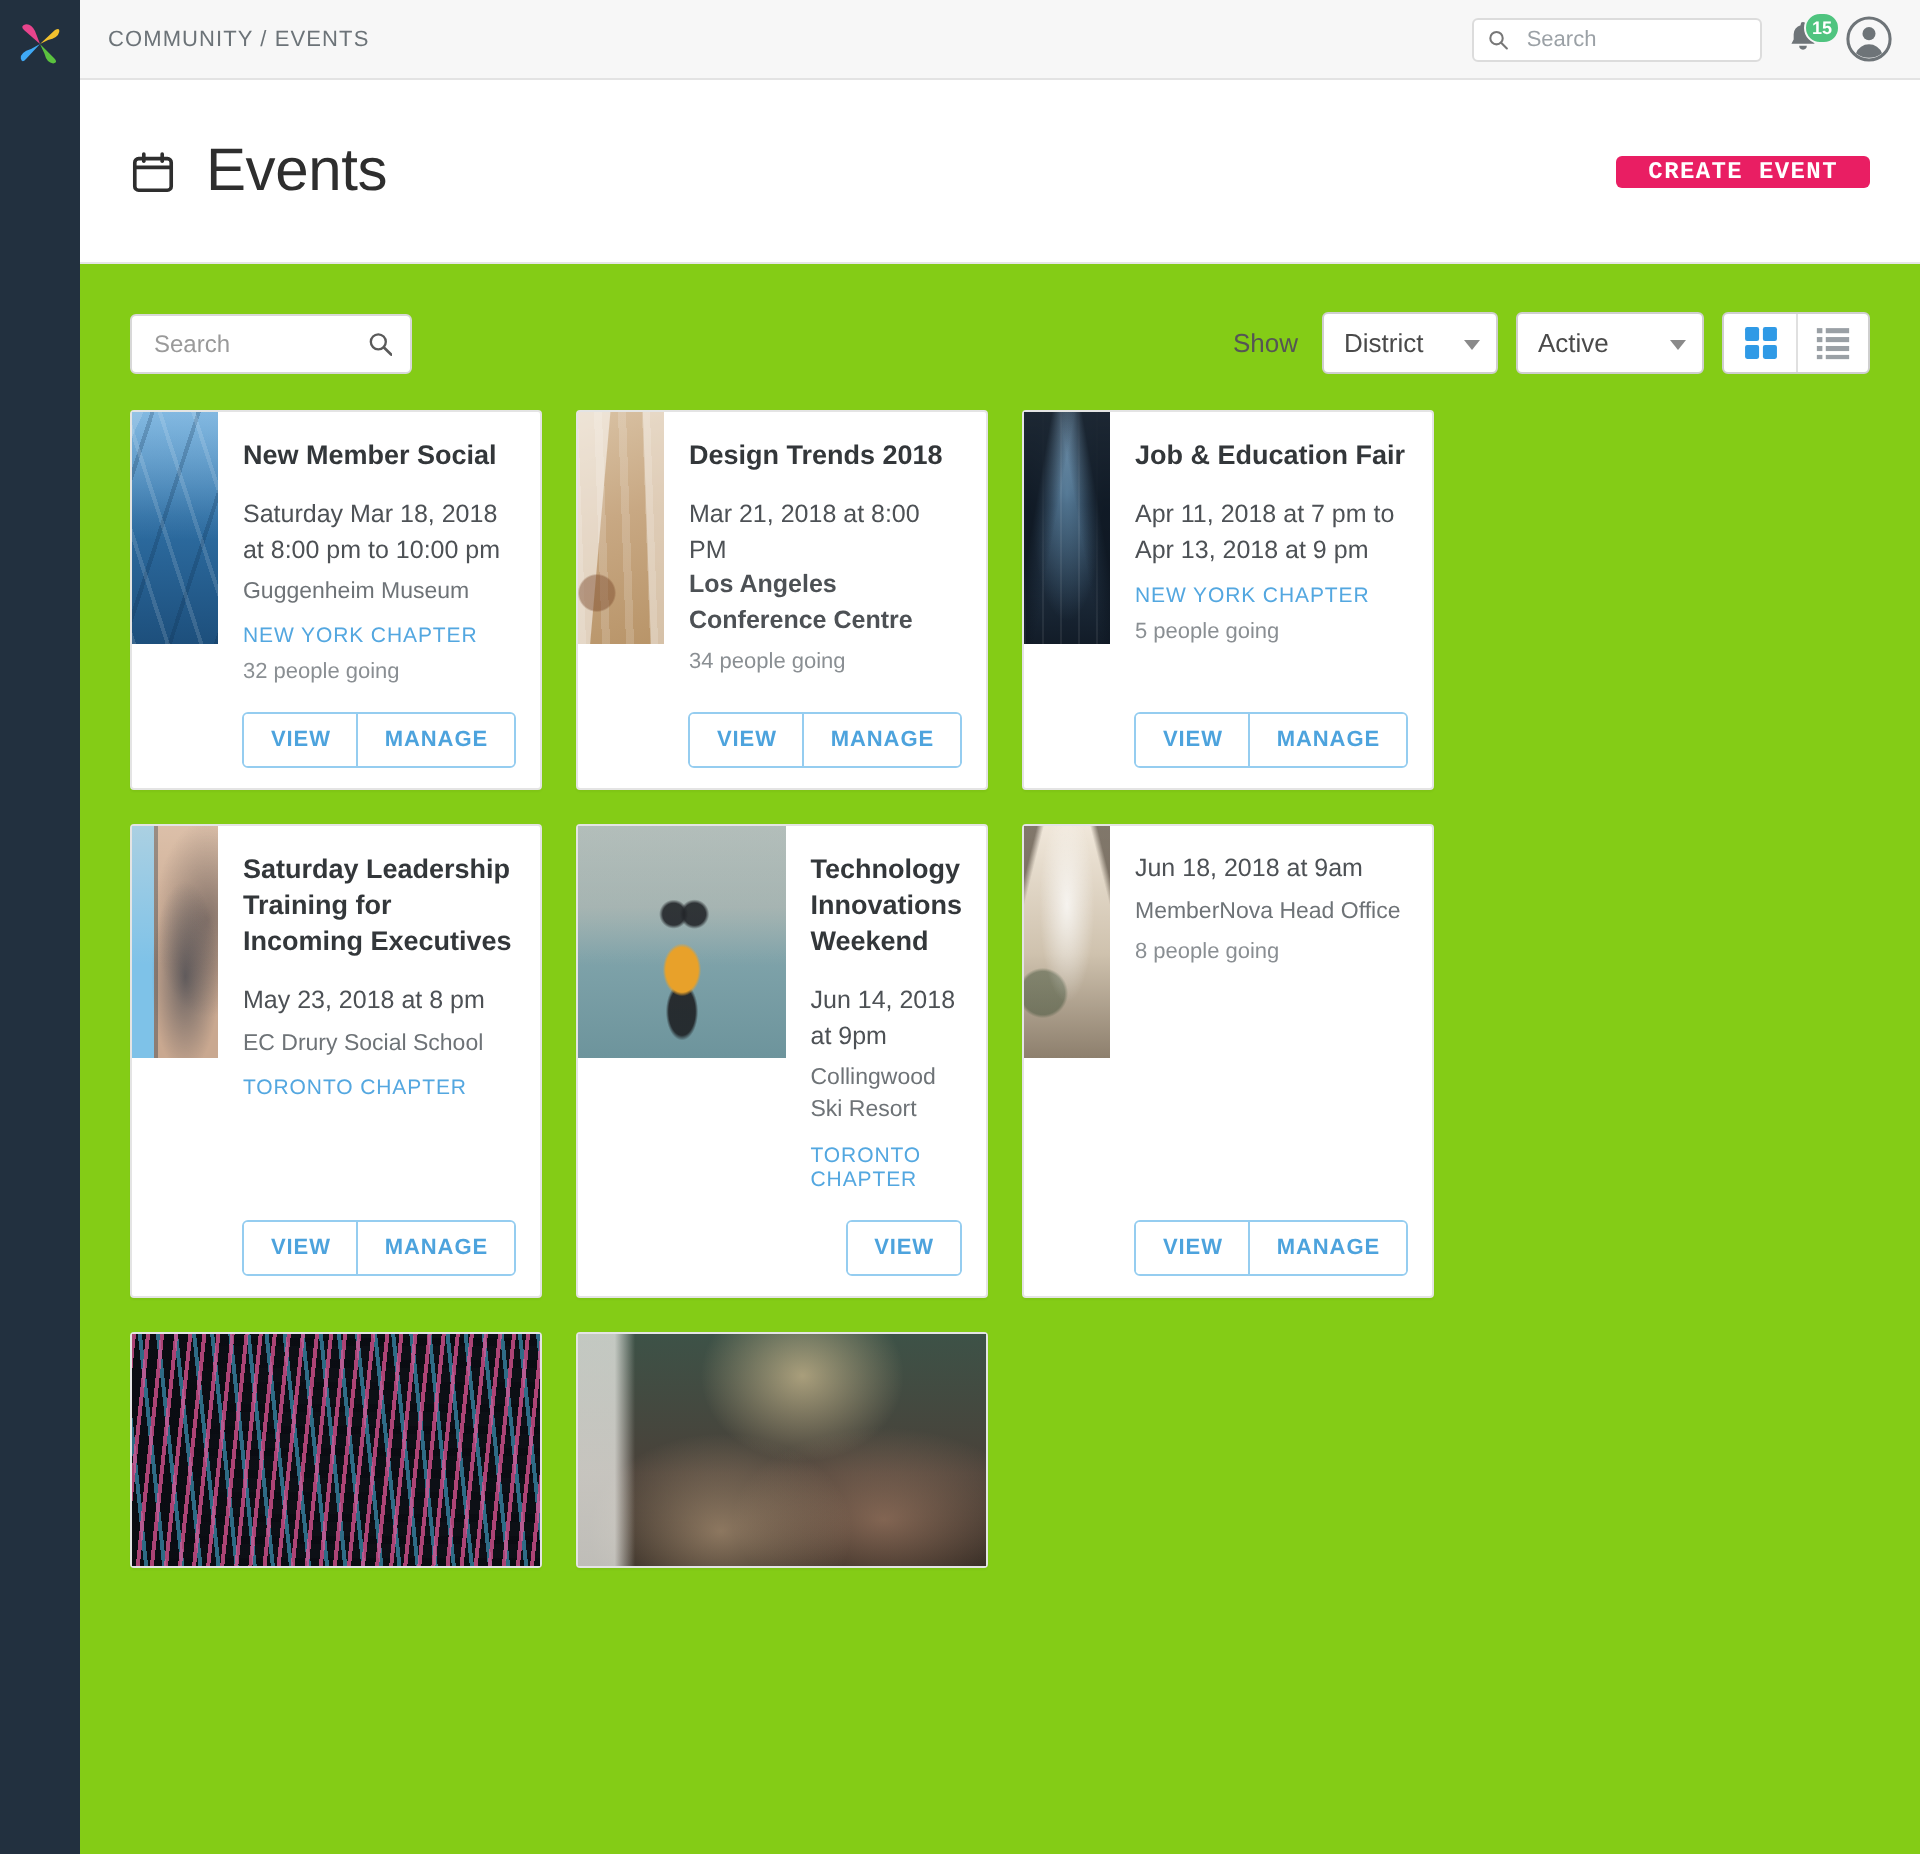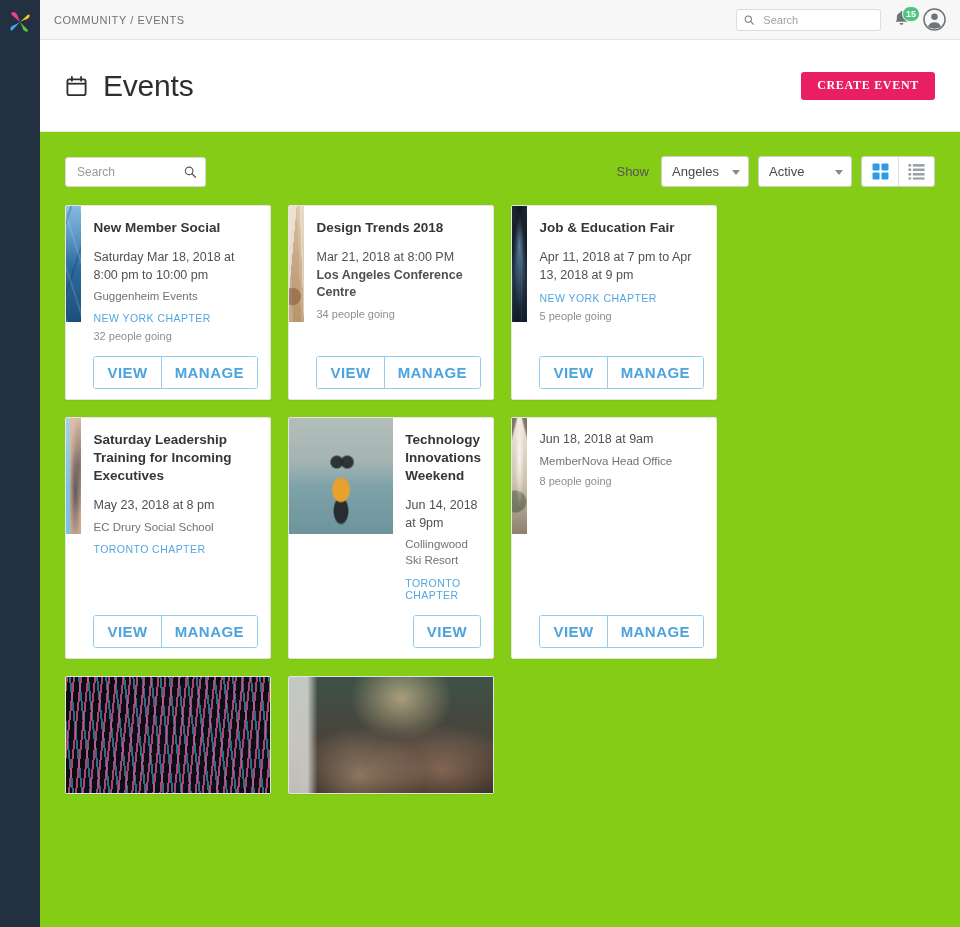--- a/index.html
+++ b/index.html
@@ -62,23 +62,23 @@
   
   .pagehead {
     background: #fff; border-bottom: 1px solid #e6e6e6;
     height: 92px; min-height: 92px;
     display: flex; align-items: center; padding: 0 25px;
   }
   .pagehead .cal-ico { margin-right: 15px; display: flex; }
   .pagetitle { font-size: 30px; font-weight: 400; color: #2e2e2e; letter-spacing: -.2px; }
   .btn-create {
     margin-left: auto; background: #e91e63; color: #fff;
-    border: 0; border-radius: 3px; height: 28px; padding: 0 16px;
+    border: 0; border-radius: 3px; height: 16px; padding: 0 16px;
     font-size: 12px; font-weight: bold; letter-spacing: .7px;
-    font-family: Liberation Serif, serif; cursor: pointer;
+    font-family: Liberation Mono, monospace; cursor: pointer;
   }
 
   
   .content { flex: 1; padding: 24px 25px 0 25px; overflow: hidden; }
 
   .filters { display: flex; align-items: center; margin-bottom: 18px; }
   .srch {
     width: 141px; height: 30px; background: #fff;
     border: 1px solid #d8d8d8; border-radius: 3px;
     display: flex; align-items: center; padding: 0 9px;
@@ -129,21 +129,21 @@
   .cvenue.big { font-size: 12.5px; color: #4d5155; margin-top: 0; font-weight: bold; }
   .cchapter {
     font-size: 10.5px; color: #53a7e0; letter-spacing: .45px;
     text-transform: uppercase; margin-top: 8px; cursor: pointer;
   }
   .cgoing { font-size: 11px; color: #8a8f93; margin-top: 6px; }
   .cactions { display: flex; justify-content: flex-end; margin-top: auto; padding-top: 14px; }
   .btngroup { display: flex; border: 1px solid #95cdf0; border-radius: 3px; overflow: hidden; }
   .btn-sm {
     background: #fff; color: #4da3dd; border: 0;
-    font-size: 15px; font-weight: bold; letter-spacing: .45px;
+    font-size: 11px; font-weight: bold; letter-spacing: .45px;
     padding: 7px 13px; font-family: inherit; cursor: pointer;
   }
   .btn-sm + .btn-sm { border-left: 1px solid #95cdf0; }
 
   
   .ph { position: absolute; inset: 0; }
   .t1 { background:
       linear-gradient(115deg, rgba(255,255,255,.20) 0 6%, transparent 6% 12%),
       linear-gradient(180deg, #5a9fd4 0%, #2e6ea3 45%, #1d4f7c 100%); }
   .t1::after { content:""; position:absolute; inset:0;
@@ -267,21 +267,21 @@
           <input type="text" placeholder="Search" style="">
           <svg width="14" height="14" viewBox="0 0 16 16">
             <circle cx="6.6" cy="6.6" r="4.8" fill="none" stroke="#5a5a5a" stroke-width="1.5"></circle>
             <line x1="10.2" y1="10.2" x2="14.8" y2="14.8" stroke="#5a5a5a" stroke-width="1.7" stroke-linecap="round"></line>
           </svg>
         </div>
 
         <div class="filters-right">
           <span class="show-label">Show</span>
           <div class="sel w1">
-            <span>Angeles</span>
+            <span>District</span>
             <span class="caret"></span>
           </div>
           <div class="sel w2">
             <span>Active</span>
             <span class="caret"></span>
           </div>
           <div class="viewtoggle">
             <div class="vt">
               <svg width="17" height="17" viewBox="0 0 16 16">
                 <rect x="0.5" y="0.5" width="6.6" height="6.6" rx="1" fill="#2f9ae6"></rect>
@@ -307,21 +307,21 @@
       </div>
 
       <div class="grid" id="event-grid">
           <div class="card">
             <div class="thumb">
               <div class="ph t1"></div>
             </div>
             <div class="cbody">
               <div class="ctitle">New Member Social</div>
               <div class="cdate">Saturday Mar 18, 2018 at 8:00 pm to 10:00 pm</div>
-              <div class="cvenue">Guggenheim Events</div>
+              <div class="cvenue">Guggenheim Museum</div>
               <div class="cchapter">NEW YORK CHAPTER</div>
               <div class="cgoing">32 people going</div>
               <div class="cactions">
                 <div class="btngroup">
                   <button class="btn-sm">VIEW</button>
                   <button class="btn-sm">MANAGE</button>
                 </div>
               </div>
             </div>
           </div>

